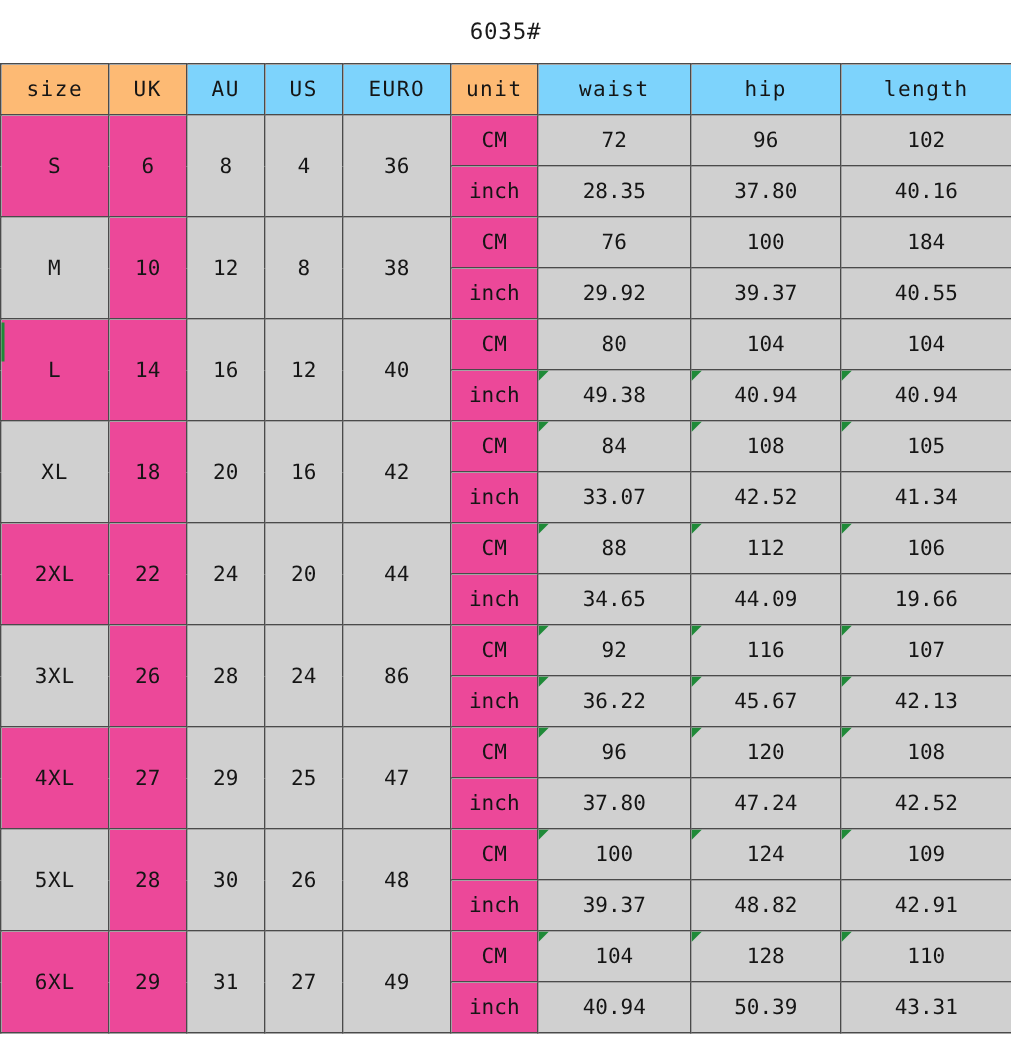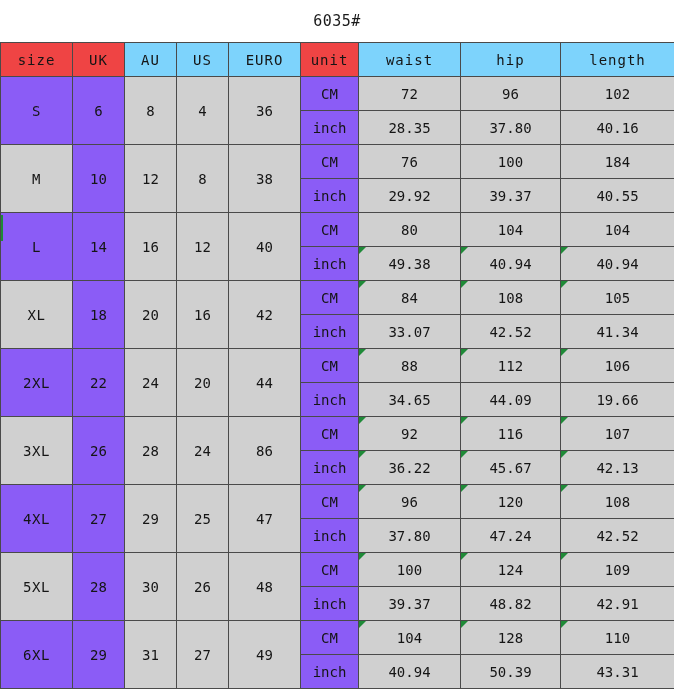--- a/index.html
+++ b/index.html
@@ -51,29 +51,29 @@
   col.c-uk     { width: 52px; }
   col.c-au     { width: 52px; }
   col.c-us     { width: 52px; }
   col.c-euro   { width: 72px; }
   col.c-unit   { width: 58px; }
   col.c-waist  { width: 102px; }
   col.c-hip    { width: 100px; }
   col.c-length { width: 114px; }
 
   .grey { background: #d0d0d0; }
-  .white { background: #8b5cf6; }
+  .white { background: #ec4899; }
 
   .hdr {
     font-size: 15px;
     letter-spacing: 1px;
     height: 52px;
   }
   .hdr.grey { background: #7dd3fc; }
-  .hdr.white { background: #ef4444; }
+  .hdr.white { background: #fdba74; }
 
   .sz-cell {
     font-size: 15px;
     letter-spacing: 0.5px;
   }
   .unit-cell { font-size: 13px; }
 
   
   .mark { position: relative; }
   .mark::before {

